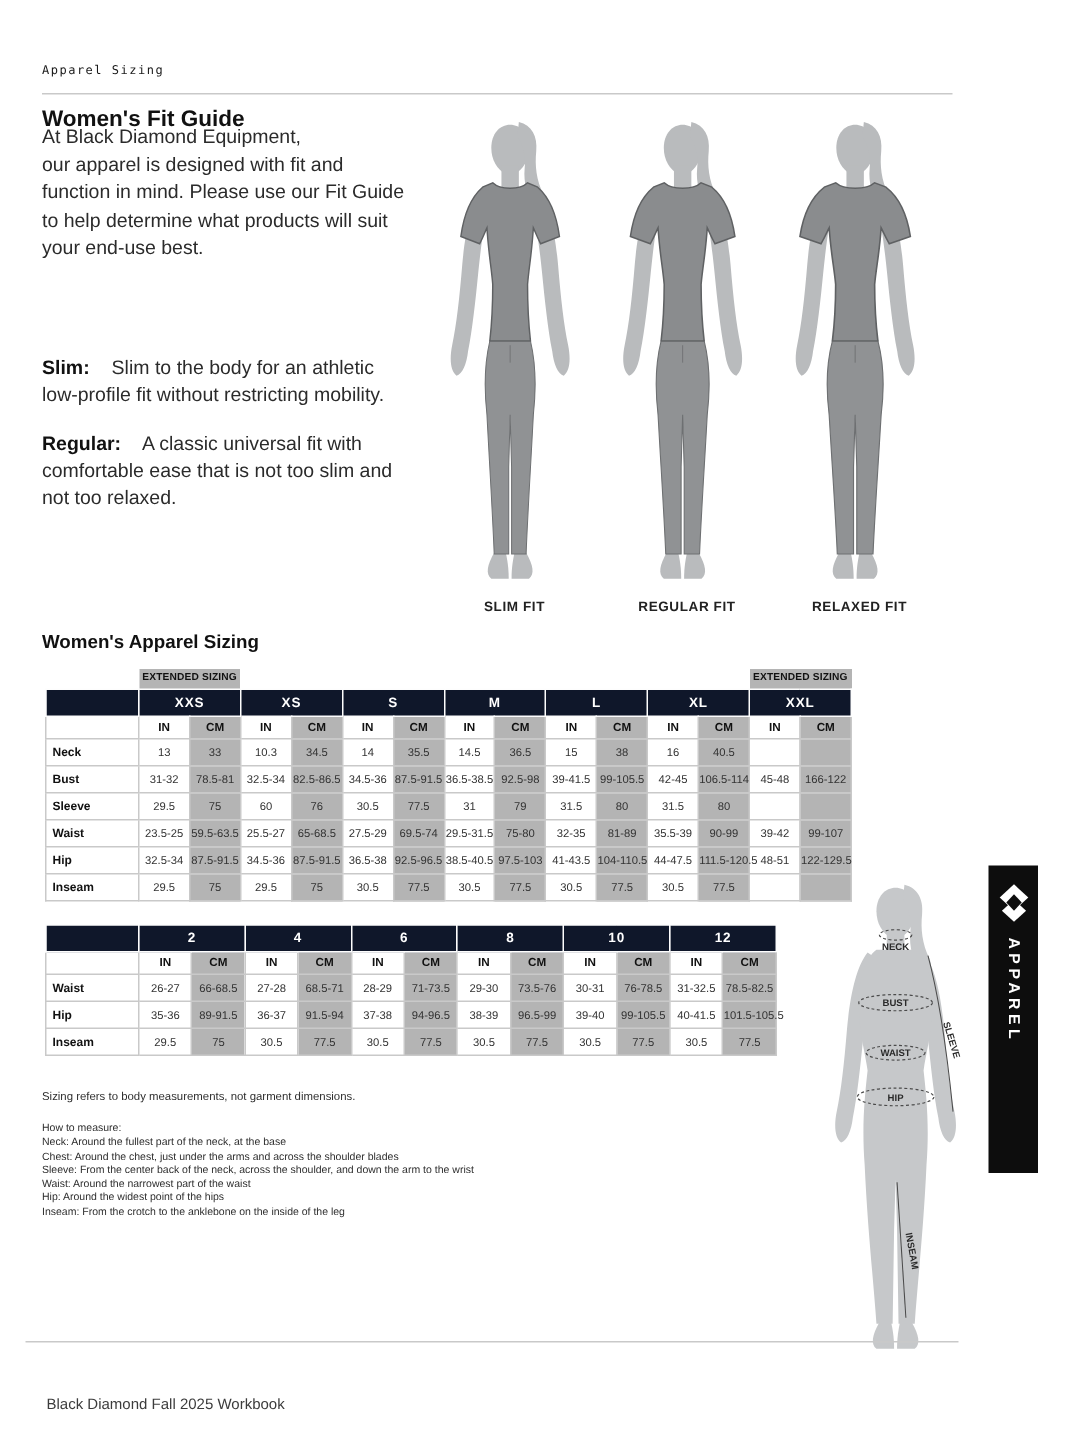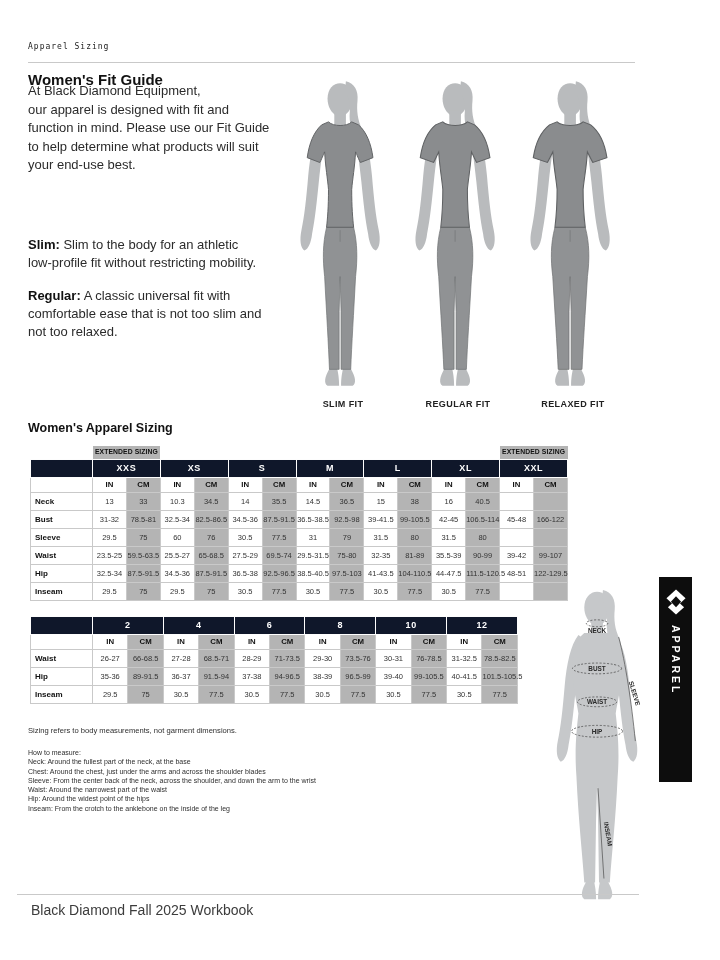--- a/index.html
+++ b/index.html
@@ -6,21 +6,21 @@
   .page{position:relative;width:720px;height:960px;background:#ffffff;overflow:hidden;
         font-family:"Liberation Sans",sans-serif;color:#1a1a1a;}
   .eyebrow{position:absolute;left:28px;top:42px;font-family:"DejaVu Sans Mono",monospace;
            font-size:8px;letter-spacing:1px;color:#1a1a1a;}
   .toprule{position:absolute;left:28px;top:62px;width:607px;height:1px;background:#c9c9c9;}
   .fit-title{position:absolute;left:28px;top:71px;font-size:15px;font-weight:bold;color:#111;text-align:right;}
   .intro{position:absolute;left:28px;top:82px;width:300px;font-size:13px;line-height:18.5px;
          color:#2b2b2b;white-space:pre-line;}
   .fitblock{position:absolute;left:28px;width:300px;font-size:13px;line-height:18px;color:#2b2b2b;}
   .fitblock b{color:#111;}
-  .fitblock .desc{white-space:pre-line;}
+  .fitblock .desc{white-space:pre-line;margin-left:11px;}
   #fit-slim{top:236px;} #fit-regular{top:287px;} #fit-relaxed{top:348px;}
 
   .fig{position:absolute;top:74px;width:116px;height:322px;color:#b9bbbd;}
   #fig1{left:285px;} #fig2{left:400px;} #fig3{left:515px;}
   .figcap{position:absolute;top:399px;width:116px;text-align:center;font-size:9px;
           font-weight:bold;letter-spacing:0.4px;color:#222;}
   #cap1{left:285px;} #cap2{left:400px;} #cap3{left:515px;}
 
   .sizing-title{position:absolute;left:28px;top:421px;font-size:12.5px;font-weight:bold;color:#111;}
 
@@ -44,21 +44,21 @@
   .side-tab{position:absolute;left:659px;top:577px;width:33px;height:205px;background:#0d0d0d;
             display:flex;flex-direction:column;align-items:center;}
   .side-tab svg{margin-top:9px;}
   .tab-label{writing-mode:vertical-rl;color:#fff;font-weight:bold;font-size:10.5px;
              letter-spacing:3px;margin-top:7px;}
 
   .mfig{position:absolute;left:540px;top:584px;width:120px;height:324px;color:#c6c8ca;}
   .mfig text{font-family:"Liberation Sans",sans-serif;font-size:6.5px;font-weight:bold;fill:#2a2a2a;}
 
   .footrule{position:absolute;left:17px;top:894px;width:622px;height:1px;background:#c9c9c9;}
-  .footer{position:absolute;left:19px;top:902px;font-size:14px;color:#3c3c3c;padding-left:12px;}
+  .footer{position:absolute;left:19px;top:931px;font-size:10px;color:#3c3c3c;padding-left:12px;}
 </style>
 </head>
 <body>
 
 <div class="page">
 
   <svg width="0" height="0" style="position:absolute">
     <defs>
       <g id="arm-shape">
         <path fill="currentColor" d="M38,52 C30,62 26,82 24,104 C22,128 20,146 17,160 C15,170 16,178 20,181 C24,180 27,173 28,164 C31,149 33,130 35,110 C37,90 40,68 44,56 Z"></path>

